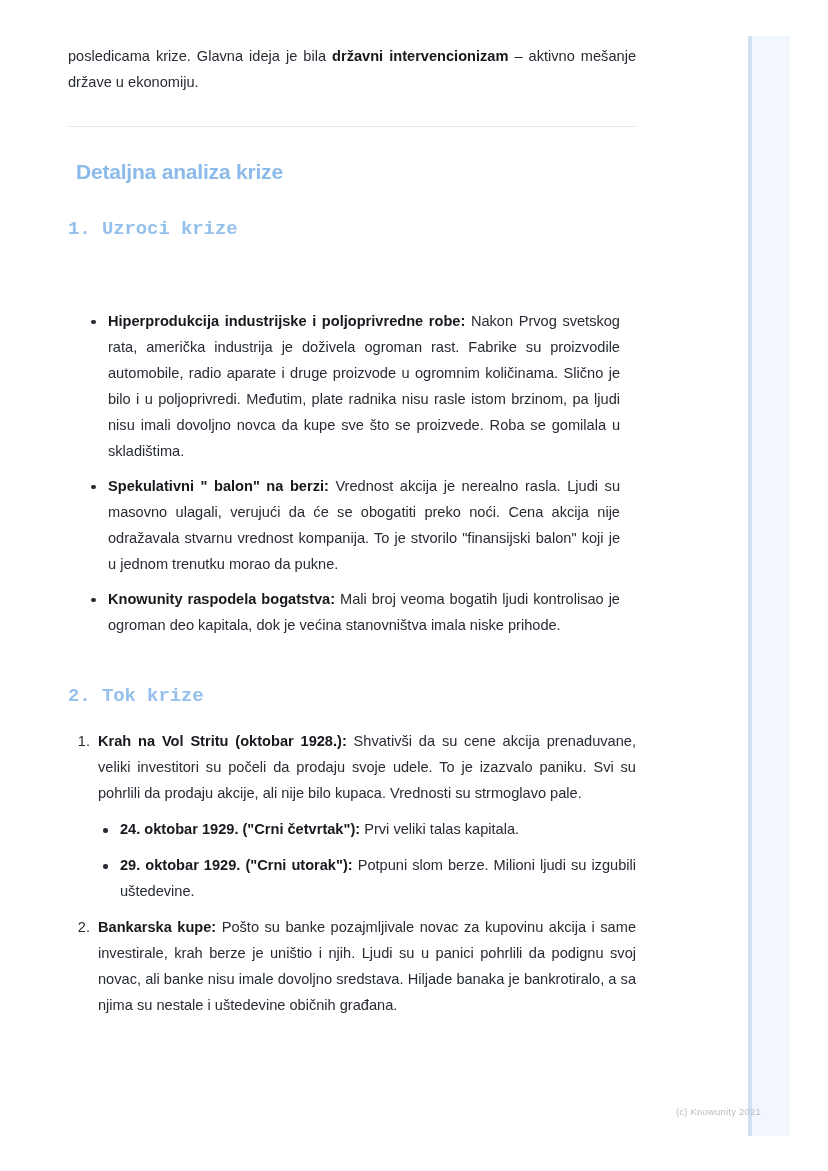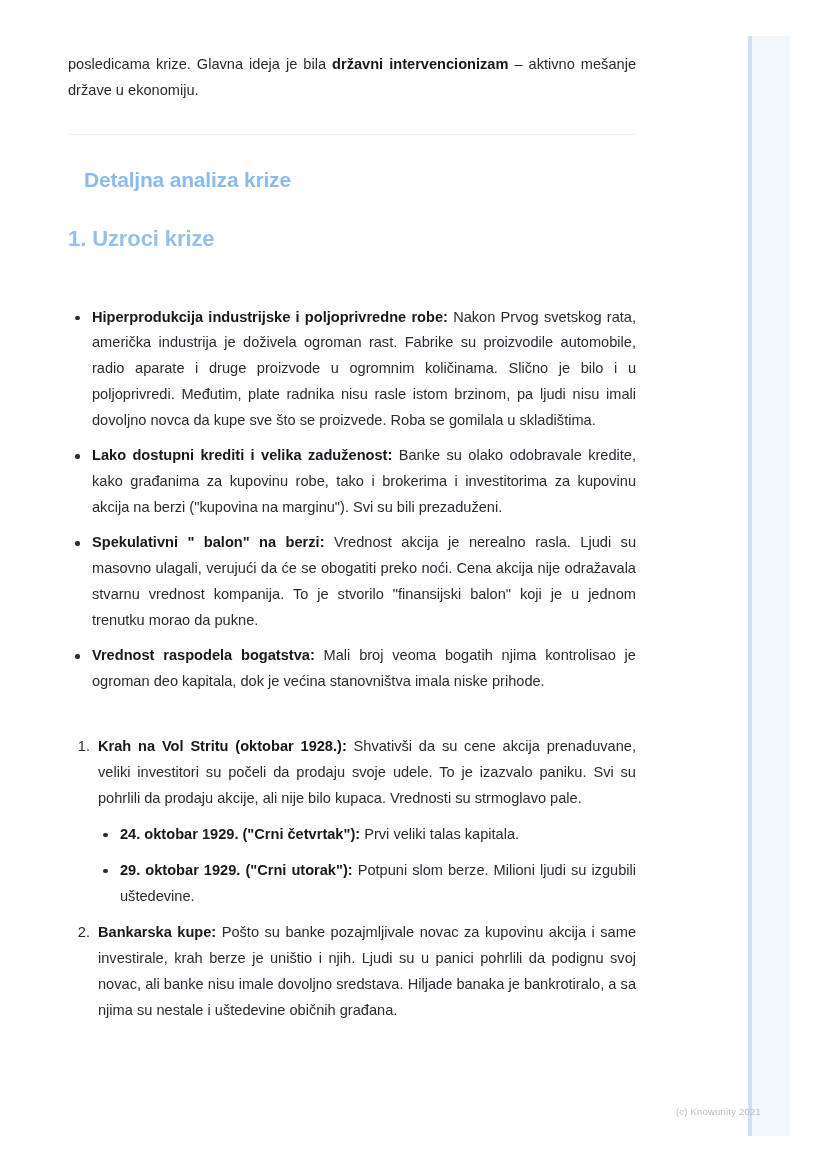--- a/index.html
+++ b/index.html
@@ -52,58 +52,59 @@
     line-height: 1.78;
     text-align: justify;
     margin: 0;
   }
 
   p.body-text {
     margin-bottom: 4px;
   }
 
   p.lead {
-    margin: 16px 0 0 0;
+    margin: 8px 0 0 0;
   }
 
   b, strong, .bold {
     font-weight: 700;
     color: #17191e;
   }
 
   hr.rule {
     border: 0;
     border-top: 1px solid #e8e9eb;
     margin: 30px 0 32px 0;
     width: 100%;
   }
 
   h2.section-title {
     color: #8cbaea;
     font-size: 21px;
     font-weight: 700;
     letter-spacing: -0.2px;
-    margin: 0 0 34px 16px;
+    margin: 0 0 34px 8px;
     line-height: 1.2;
   }
 
   h3.sub-title {
     color: #96c0ec;
-    font-size: 22px;
+    font-size: 19px;
     font-weight: 700;
     letter-spacing: -0.1px;
     margin: 0 0 22px 0;
     line-height: 1.2;
+    font-family: Liberation Mono, monospace;
   }
 
   .spacer-lg { height: 30px; }
 
   ul.bullets {
     list-style: none;
-    margin: 0;
+    margin: 16px;
     padding: 0;
   }
   ul.bullets > li {
     position: relative;
     padding-left: 24px;
     margin-bottom: 9px;
   }
   ul.bullets > li::before {
     content: "";
     position: absolute;
@@ -184,27 +185,27 @@
 
   <h2 class="section-title">Detaljna analiza krize</h2>
 
   <h3 class="sub-title">1. Uzroci krize</h3>
 
 
   <div class="spacer-lg"></div>
 
   <ul class="bullets">
     <li><strong>Hiperprodukcija industrijske i poljoprivredne robe:</strong><span> Nakon Prvog svetskog rata, američka industrija je doživela ogroman rast. Fabrike su proizvodile automobile, radio aparate i druge proizvode u ogromnim količinama. Slično je bilo i u poljoprivredi. Međutim, plate radnika nisu rasle istom brzinom, pa ljudi nisu imali dovoljno novca da kupe sve što se proizvede. Roba se gomilala u skladištima.</span></li>
-    <li><strong>Lako dostupni krediti i velika zaduženost:</strong><span> Banke su olako odobravale kredite, kako građanima za kupovinu robe, tako i brokerima i investitorima za kupovinu akcija na berzi ("kupovina na marginu"). Svi su bili prezaduženi.</span></li>
     <li><strong>Spekulativni " balon" na berzi:</strong><span> Vrednost akcija je nerealno rasla. Ljudi su masovno ulagali, verujući da će se obogatiti preko noći. Cena akcija nije odražavala stvarnu vrednost kompanija. To je stvorilo "finansijski balon" koji je u jednom trenutku morao da pukne.</span></li>
-    <li><strong>Vrednost raspodela bogatstva:</strong><span> Mali broj veoma bogatih njima kontrolisao je ogroman deo kapitala, dok je većina stanovništva imala niske prihode.</span></li>
+    <li><strong>Knowunity raspodela bogatstva:</strong><span> Mali broj veoma bogatih ljudi kontrolisao je ogroman deo kapitala, dok je većina stanovništva imala niske prihode.</span></li>
   </ul>
 
   <div class="spacer-lg"></div>
 
+  <h3 class="sub-title">2. Tok krize</h3>
 
   <ol class="numbers">
     <li>
       <span class="num-marker">1.</span>
       <strong>Krah na Vol Stritu (oktobar 1928.):</strong><span> Shvativši da su cene akcija prenaduvane, veliki investitori su počeli da prodaju svoje udele. To je izazvalo paniku. Svi su pohrlili da prodaju akcije, ali nije bilo kupaca. Vrednosti su strmoglavo pale.</span>
       <ul class="sub-bullets">
         <li><strong>24. oktobar 1929. ("Crni četvrtak"):</strong><span> Prvi veliki talas kapitala.</span></li>
         <li><strong>29. oktobar 1929. ("Crni utorak"):</strong><span> Potpuni slom berze. Milioni ljudi su izgubili uštedevine.</span></li>
       </ul>
     </li>

